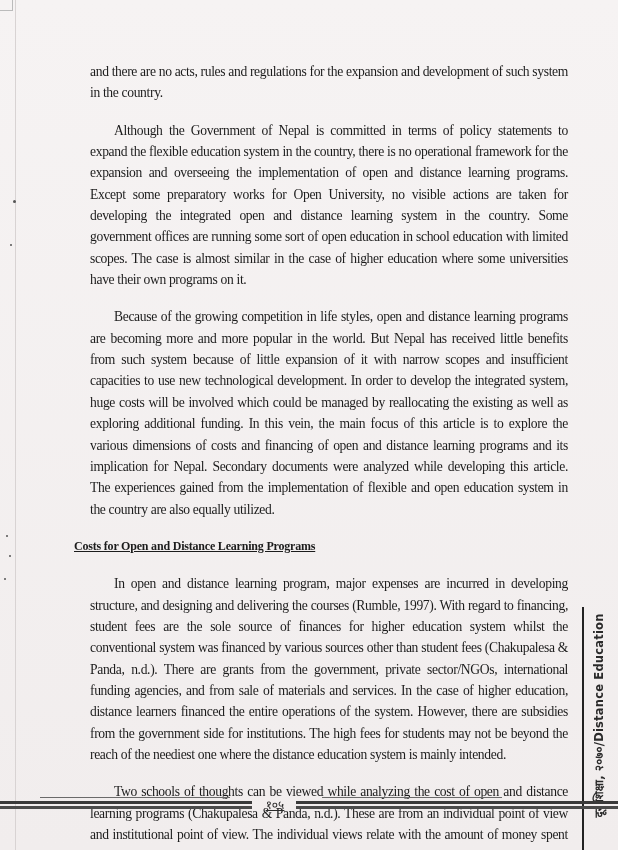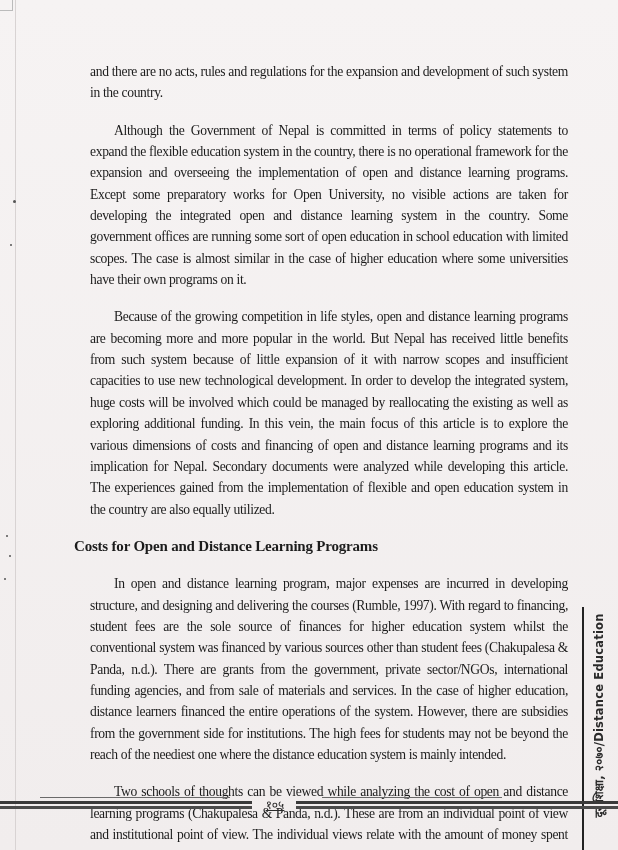--- a/index.html
+++ b/index.html
@@ -24,22 +24,23 @@
   }
   .speck { position: absolute; width: 3px; height: 3px; background: #555; border-radius: 50%; }
   .body-text {
     position: absolute; left: 74px; top: 45px; width: 510px;
     font-size: 13.6px; line-height: 21.35px;
     text-align: justify; letter-spacing: -0.35px;
   }
   .body-text p { margin: 16px; text-indent: 0; }
   .body-text p.indent { text-indent: 24px; }
   .body-text h2 {
-    margin: 0; font-size: 15px; font-weight: bold; line-height: 21.35px;
+    margin: 0; font-size: 12px; font-weight: bold; line-height: 21.35px;
     letter-spacing: -0.2px;
+    text-decoration: underline;
   }
   .right-rule {
     position: absolute; left: 582px; top: 607px; width: 2px; height: 243px;
     background: #222;
   }
   .side-label {
     position: absolute; left: 586px; top: 607px; width: 24px; height: 216px;
     display: flex; align-items: center; justify-content: center;
   }
   .side-label span {

